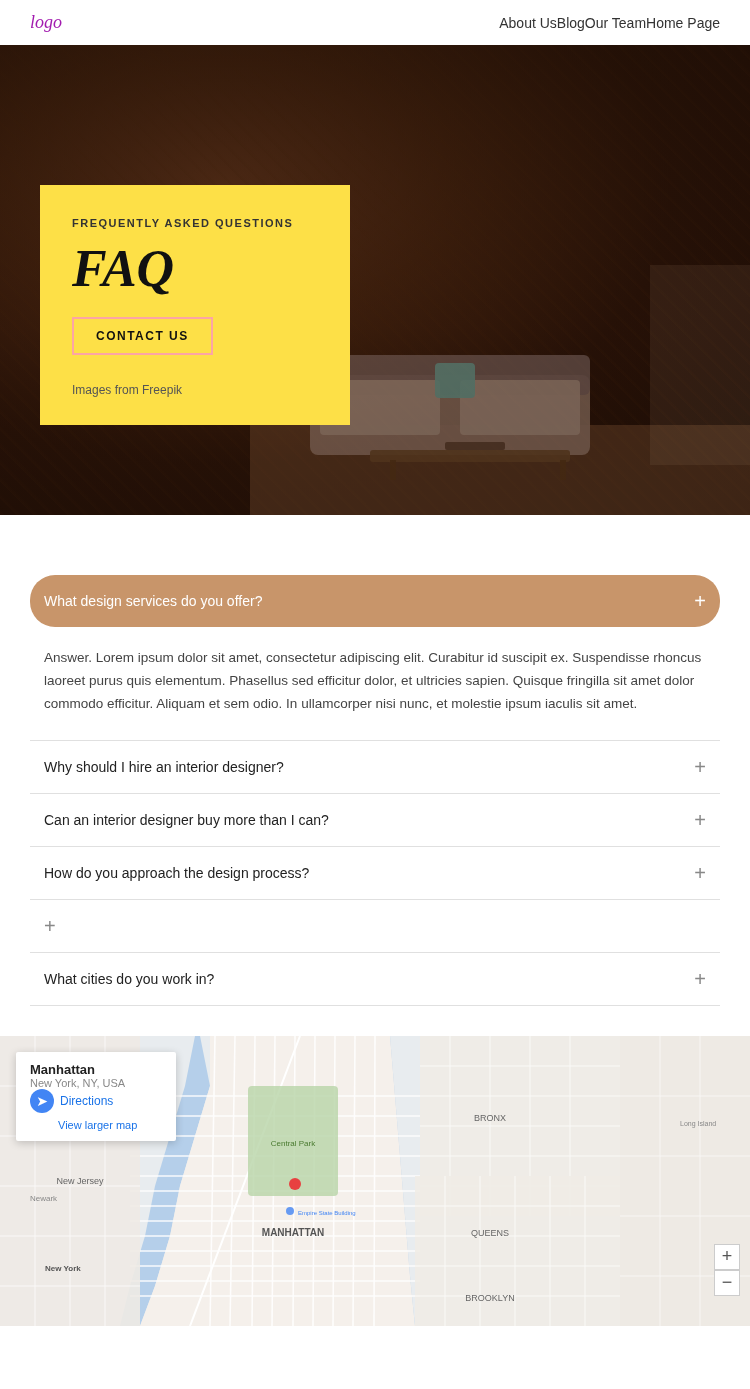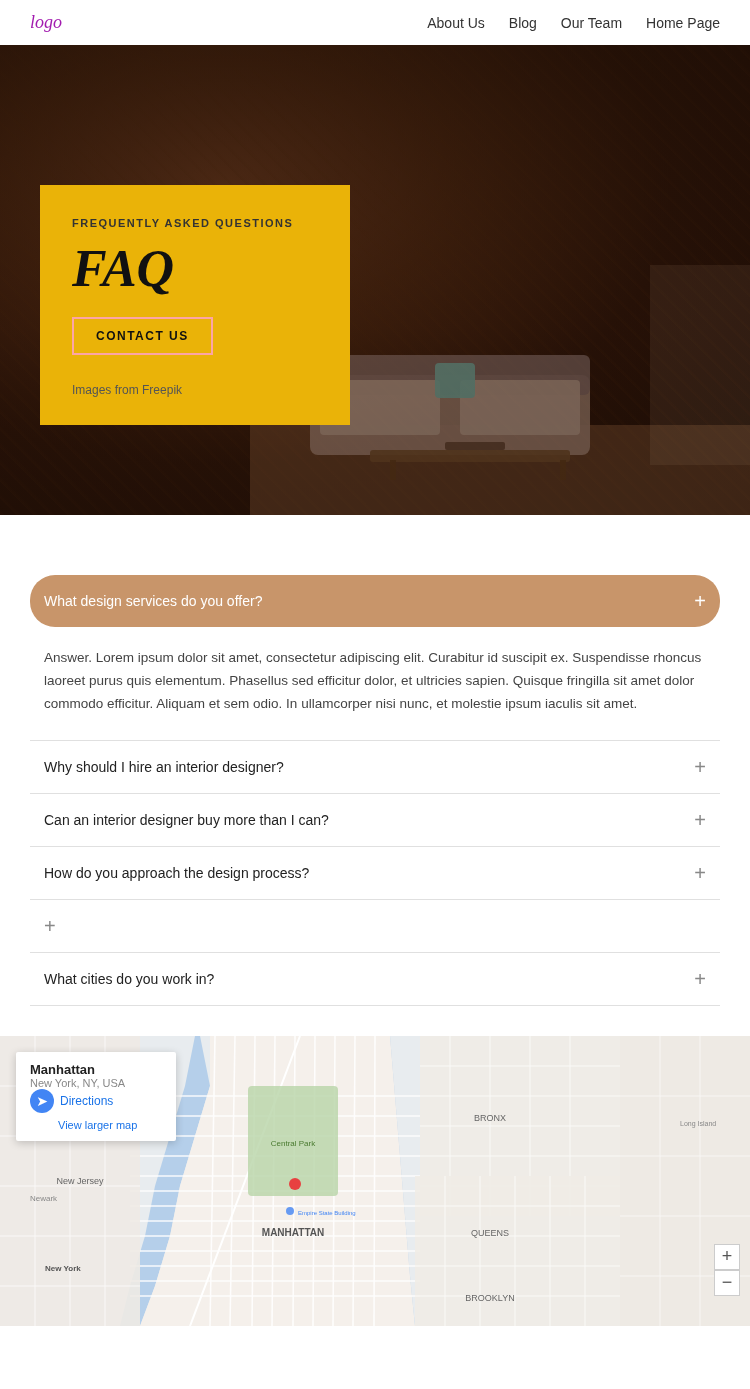--- a/index.html
+++ b/index.html
@@ -14,21 +14,20 @@
       background: #fff;
     }
     .logo {
       font-size: 18px;
       color: #a21caf;
       font-style: italic;
       font-family: Georgia, serif;
     }
     .nav-links {
       display: flex;
-      gap: 24px;
       list-style: none;
       align-items: flex-end;
     }
     .nav-links li a {
       text-decoration: none;
       color: #333;
       font-size: 14px;
       font-family: Arial, sans-serif;
     }
 
@@ -65,21 +64,21 @@
         repeating-linear-gradient(
           45deg,
           rgba(80,40,10,0.15) 0px, rgba(80,40,10,0.05) 3px,
           transparent 3px, transparent 12px
         );
     }
     .hero-card {
       position: absolute;
       top: 140px;
       left: 40px;
-      background: #eab308;
+      background: #fde047;
       padding: 32px 20px 28px 32px;
       width: 310px;
       z-index: 2;
     }
     .hero-card .eyebrow {
       font-family: Arial, sans-serif;
       font-size: 11px;
       font-weight: bold;
       letter-spacing: 1.5px;
       color: #333;

